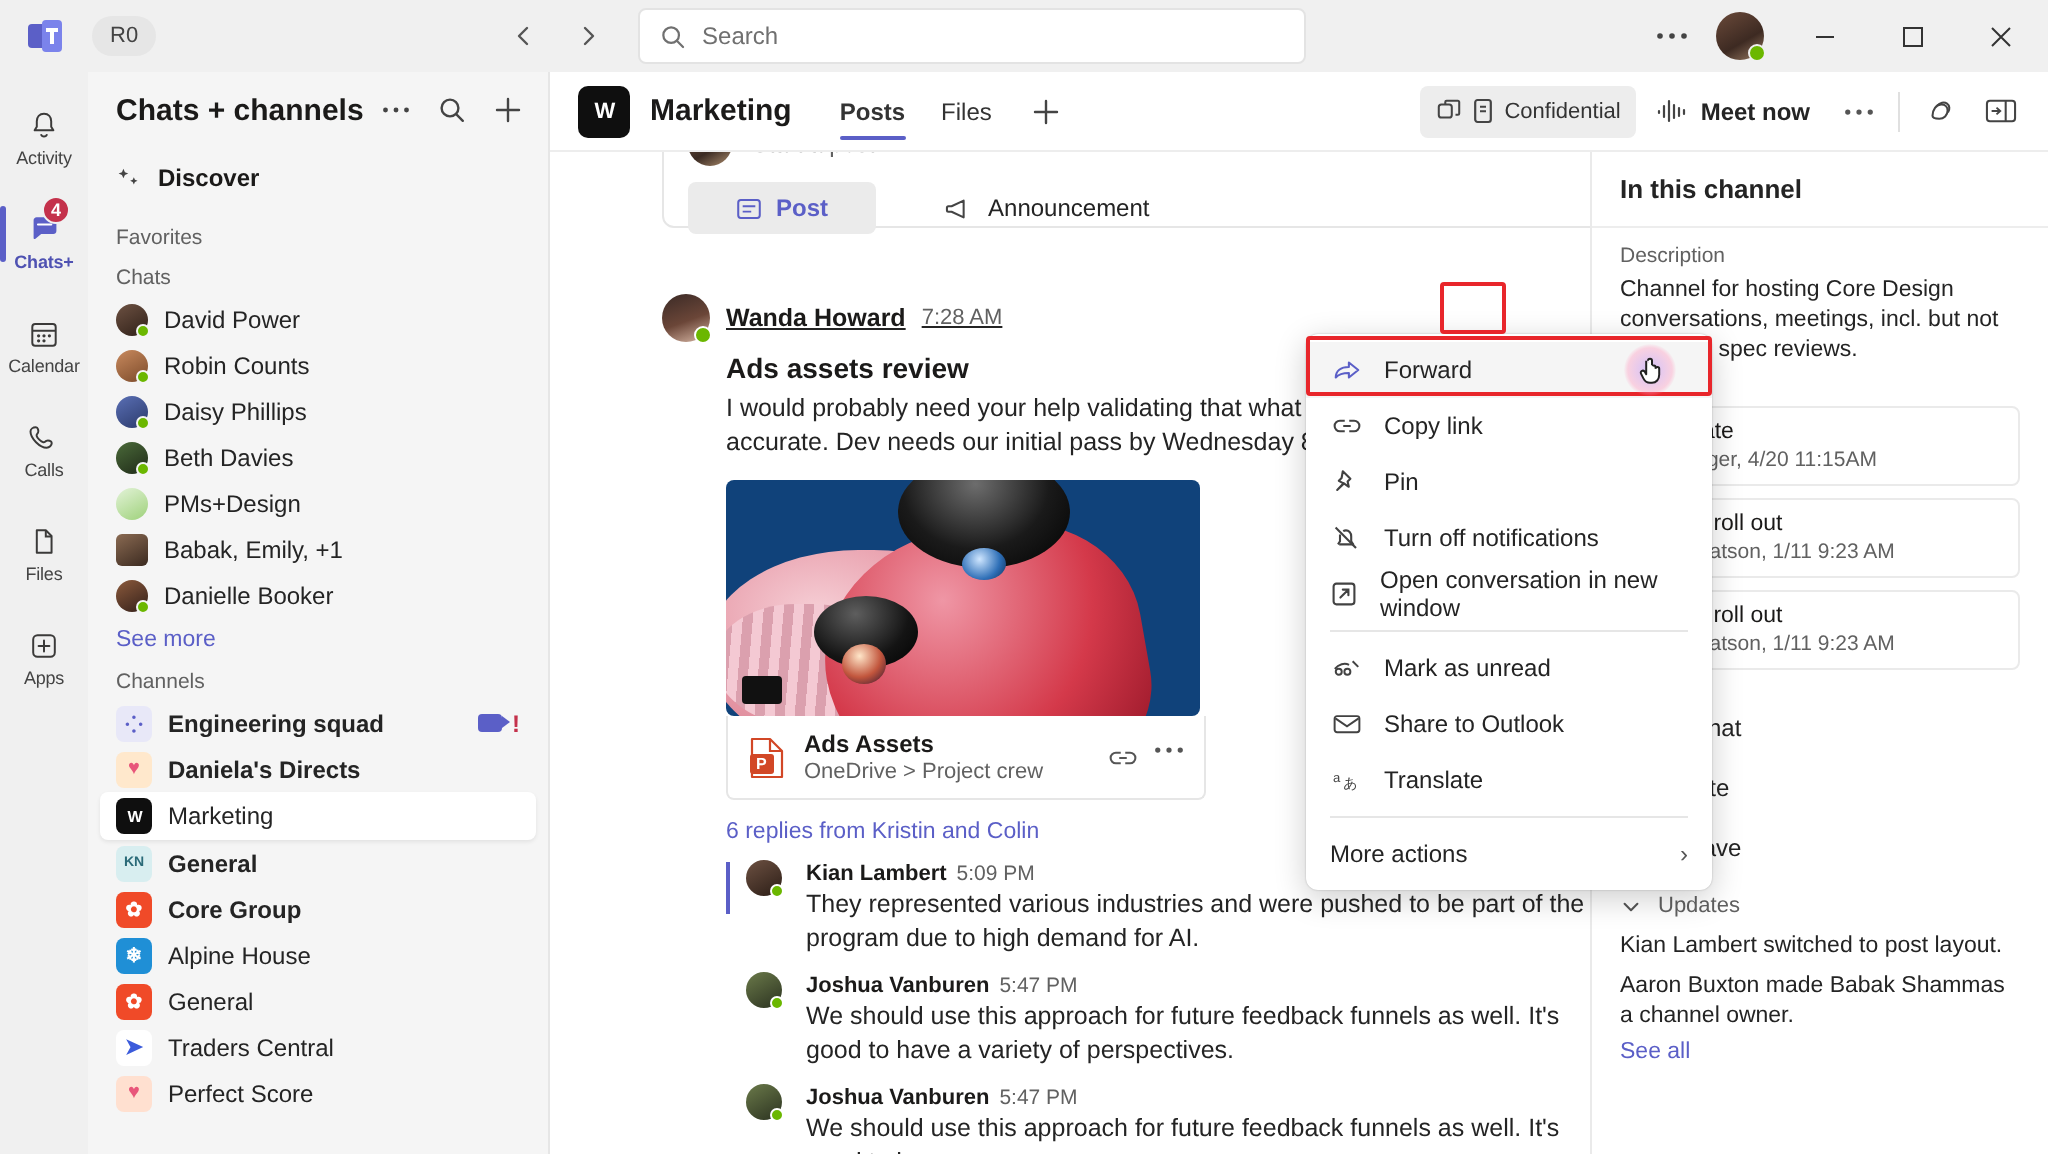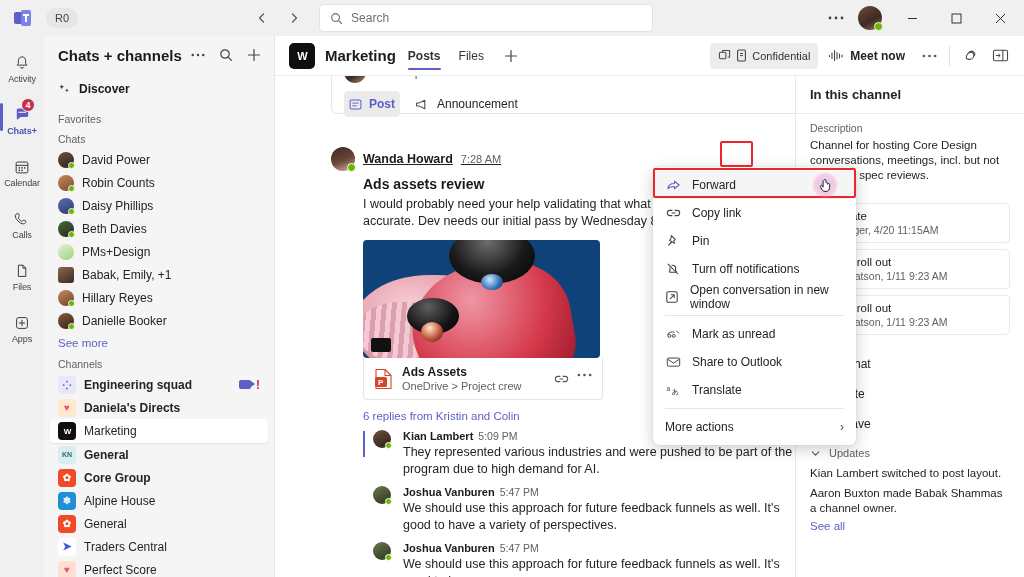--- a/index.html
+++ b/index.html
@@ -98,21 +98,21 @@
                 border-top:3.5px solid transparent; border-bottom:3.5px solid transparent;}
   .bang { color:#c4314b; font-weight:700; font-size:12px;}
 
   
   .main { position:absolute; left:275px; top:36px; width:749px; height:541px; background:#fff; }
   .main-head { height:40px; display:flex; align-items:center; padding:0 6px 0 14px; border-bottom:1px solid #ededed;}
   .team-ico { width:26px; height:26px; border-radius:5px; background:#0f0f0f; color:#fff;
               display:flex; align-items:center; justify-content:center; font-size:11px; font-weight:700;
               font-family:"Liberation Sans",sans-serif; letter-spacing:-1px;}
   .team-name { font-size:15px; font-weight:700; margin-left:10px; color:#1b1a19;}
-  .tabs { display:flex; align-items:center; margin-left:4px; gap:2px; height:40px;}
+  .tabs { display:flex; align-items:center; margin-left:16px; gap:2px; height:40px;}
   .tab { font-size:12px; color:#333; padding:0 8px; height:40px; display:flex; align-items:center; position:relative;}
   .tab.active { font-weight:600; }
   .tab.active::after { content:""; position:absolute; left:8px; right:8px; bottom:6px; height:2px;
                        background:#5b5fc7; border-radius:1px;}
   .tab-plus { width:26px; height:26px; display:flex; align-items:center; justify-content:center; color:#444; margin-left:4px;}
   .head-right { margin-left:auto; display:flex; align-items:center; gap:2px; padding-right:4px;}
   .conf-chip { display:flex; align-items:center; gap:5px; background:#ededed; border-radius:4px;
                height:26px; padding:0 8px; font-size:11px; color:#333;}
   .meetnow { display:flex; align-items:center; gap:6px; padding:0 8px; height:26px; font-size:12px; font-weight:600; color:#242424;}
   .hdivider { width:1px; height:20px; background:#e0e0e0; margin:0 4px;}
@@ -121,21 +121,21 @@
   .post-area { position:relative; width:749px; height:501px; overflow:hidden; background:#fff; }
   .composer {
     margin:0 56px 0 56px; border:1px solid #e6e6e6; border-radius:6px; background:#fff;
     height:62px; padding:0 12px; position:relative; top:-24px;
   }
   .comp-top { display:flex; align-items:center; gap:10px; height:38px;}
   .comp-av { width:22px; height:22px; border-radius:50%;
     background:linear-gradient(150deg,#7b5a47 0%,#3a2a22 60%,#b09070 100%);}
   .comp-ph { font-size:12px; color:#616161;}
   .comp-btns { display:flex; gap:10px; align-items:center; padding-bottom:6px;}
-  .cbtn { display:flex; align-items:center; gap:7px; height:26px; padding:0 5px; border-radius:4px; font-size:12px;}
+  .cbtn { display:flex; align-items:center; gap:7px; height:26px; padding:0 24px; border-radius:4px; font-size:12px;}
   .cbtn.sel { background:#ebebeb; color:#5b5fc7; font-weight:600;}
 
   .msg { margin:8px 56px 0 56px; position:relative; }
   .msg-head { display:flex; align-items:center; gap:8px; height:26px;text-decoration:underline; }
   .msg-av { width:24px; height:24px; border-radius:50%; position:relative;
     background:linear-gradient(160deg,#3a2a26 0%,#6b4638 55%,#d9b8a6 100%);}
   .msg-av .pz { position:absolute; right:-1px; bottom:-1px; width:9px; height:9px; border-radius:50%;
                 background:#6bb700; border:1.5px solid #fff;}
   .msg-name { font-size:12.5px; font-weight:700; color:#1b1a19;}
   .msg-time { font-size:11px; color:#616161;}
@@ -413,26 +413,20 @@
           </span>
         <span class="cname">Beth Davies</span>
       </div>
       <div class="chat-row">
         <span class="av" style="background:linear-gradient(150deg,#e3f3d8,#9ed17a)"></span>
         <span class="cname">PMs+Design</span>
       </div>
       <div class="chat-row">
         <span class="av" style="background:linear-gradient(150deg,#8a6a52,#3b2a20);border-radius:3px"></span>
         <span class="cname">Babak, Emily, +1</span>
-      </div>
-      <div class="chat-row">
-        <span class="av" style="background:linear-gradient(150deg,#c98a5e,#6b4028)">
-            <span class="pz"></span>
-          </span>
-        <span class="cname">Hillary Reyes</span>
       </div>
       <div class="chat-row">
         <span class="av" style="background:linear-gradient(150deg,#8c5a3c,#33201a)">
             <span class="pz"></span>
           </span>
         <span class="cname">Danielle Booker</span>
       </div>
 
       <div class="see-more">See more</div>
       <div class="grp-label">Channels</div>

